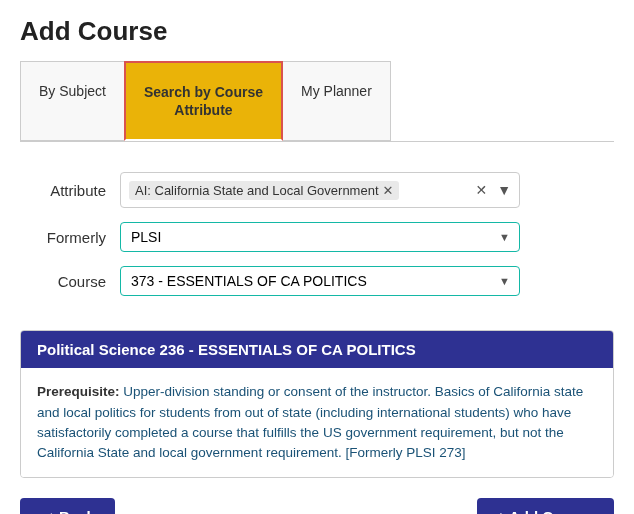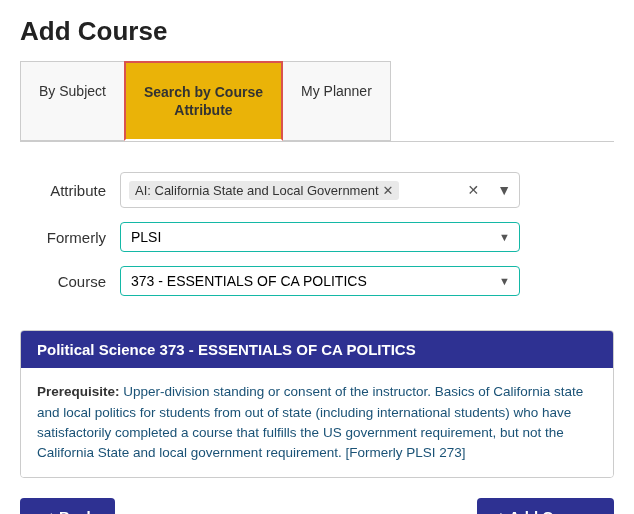--- a/index.html
+++ b/index.html
@@ -54,21 +54,21 @@
       width: 100px;
       text-align: right;
       font-size: 15px;
       color: #333;
       padding-right: 14px;
       flex-shrink: 0;
     }
     .attribute-field {
       display: flex;
       align-items: center;
-      gap: 14px;
+      gap: 6px;
       flex: 1;
       max-width: 400px;
       border: 1px solid #ccc;
       border-radius: 4px;
       padding: 5px 8px;
       background: #fff;
       min-height: 36px;
       justify-content: flex-end;
     }
     .attribute-tag {
@@ -210,21 +210,21 @@
     <div class="select-wrapper">
       <select>
         <option>373 - ESSENTIALS OF CA POLITICS</option>
       </select>
     </div>
   </div>
 
 </div>
 
 <div class="course-card">
-  <div class="course-card-header">Political Science 373 - ESSENTIALS OF CA POLITICS</div>
+  <div class="course-card-header">Political Science 236 - ESSENTIALS OF CA POLITICS</div>
   <div class="course-card-body">
     <span class="prereq-label">Prerequisite:</span><span class="prereq-text"> Upper-division standing or consent of the instructor. Basics of California state and local politics for students from out of state (including international students) who have satisfactorily completed a course that fulfills the US government requirement, but not the California State and local government requirement. [Formerly PLSI 273]</span>
   </div>
 </div>
 
 <div class="footer-buttons">
   <button class="btn btn-back">◄ Back</button>
   <button class="btn btn-add">+ Add Course</button>
 </div>
 

